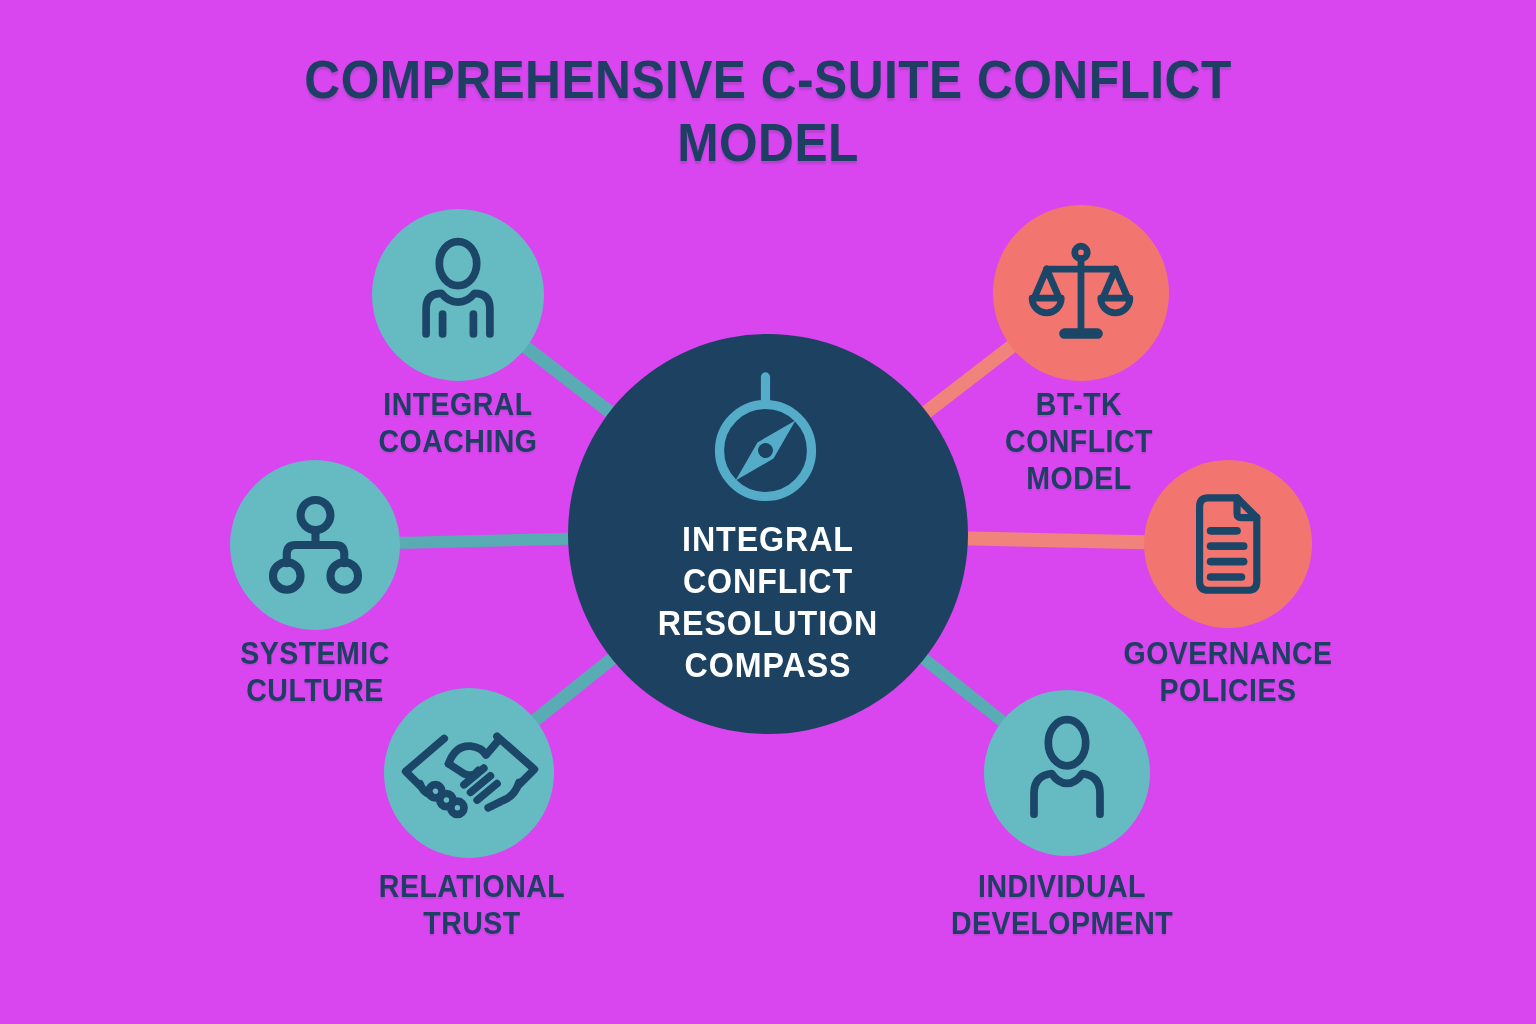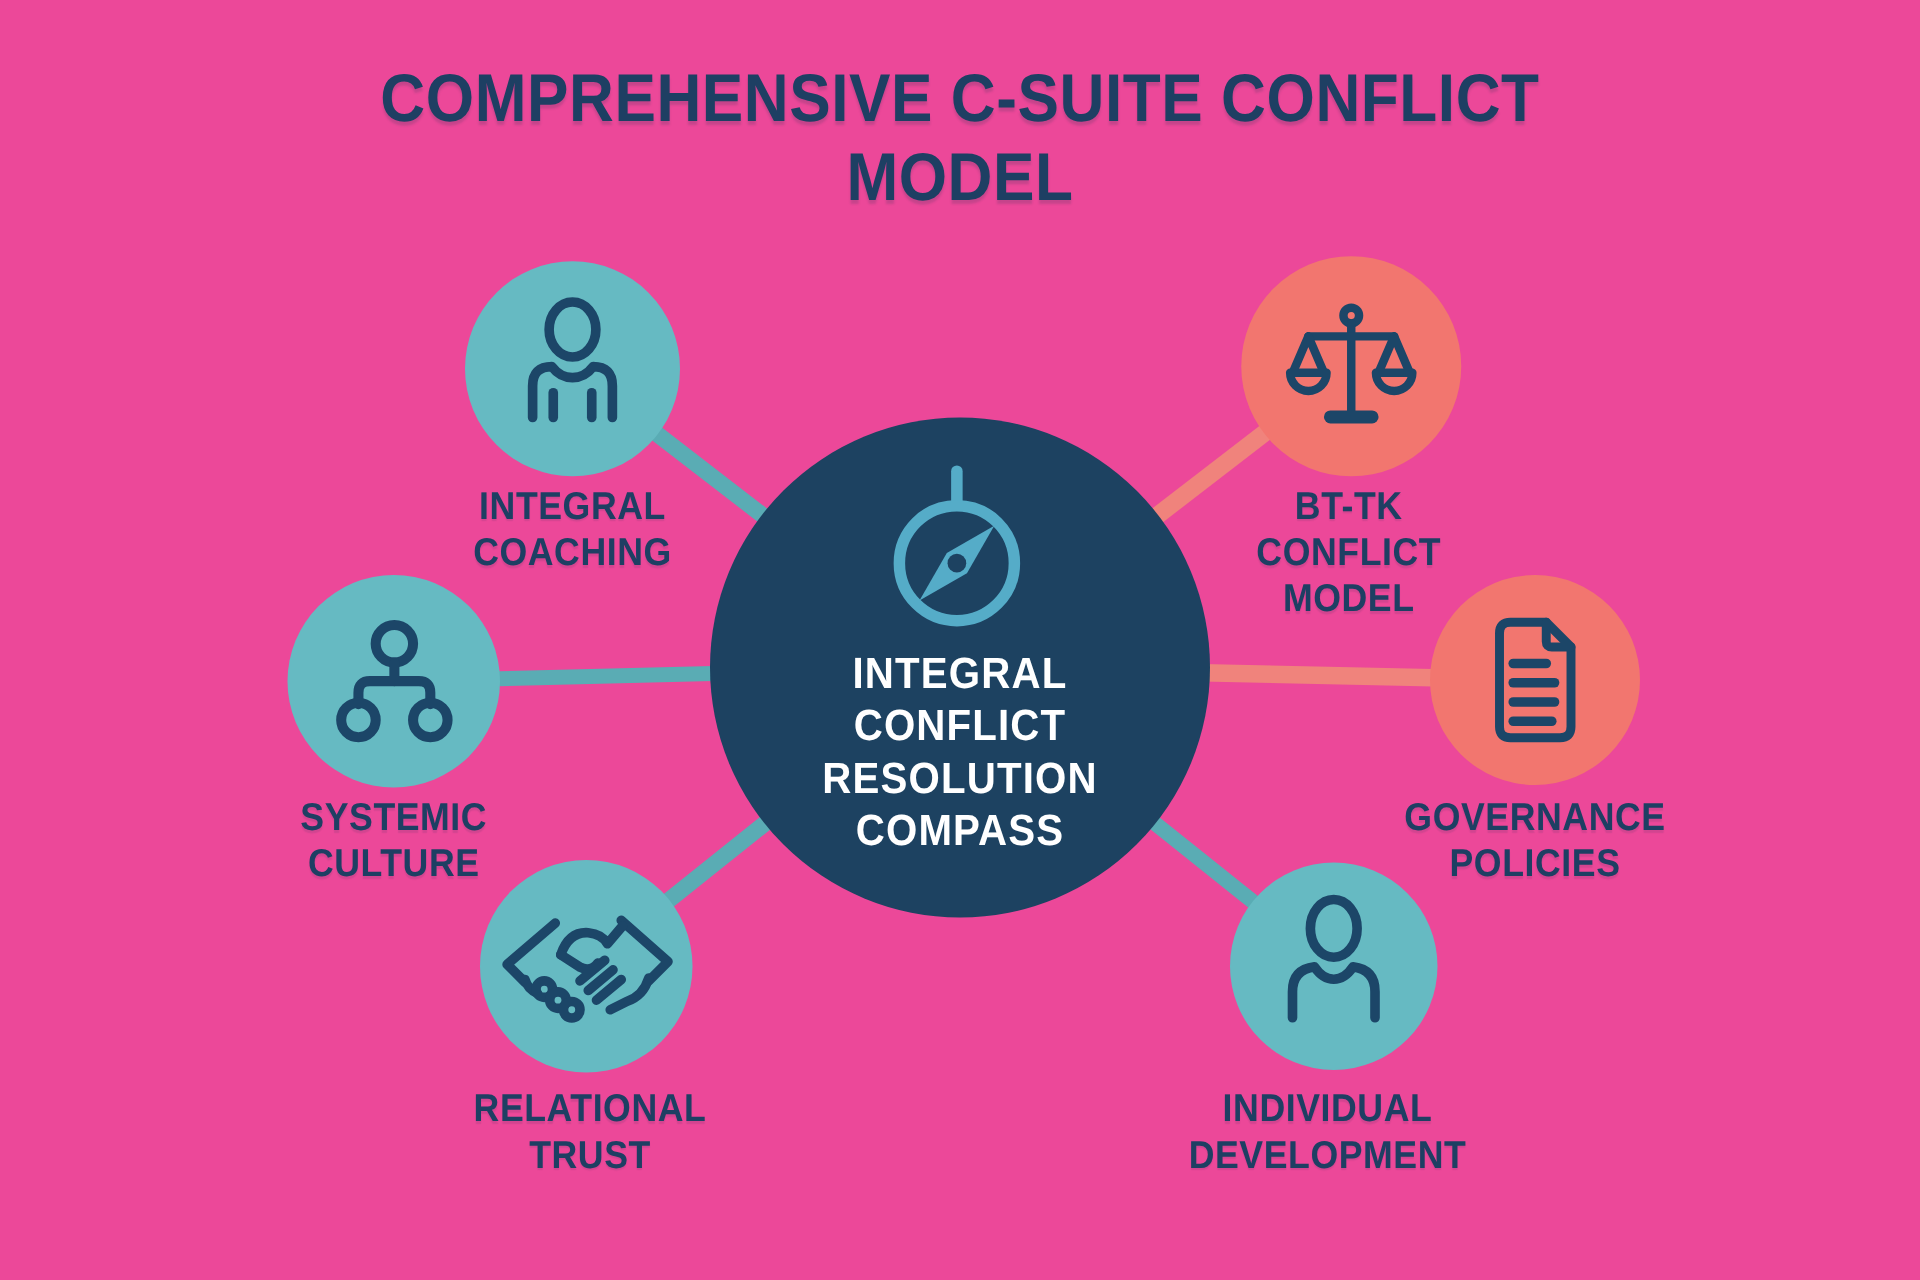--- a/index.html
+++ b/index.html
@@ -2,21 +2,21 @@
 <html><head>
 <meta charset="utf-8">
 <style>
   html,body{margin:0;padding:0;}
   body{
     width:1536px;height:1024px;overflow:hidden;
     background:#FAF5EC;
     font-family:"Liberation Sans","DejaVu Sans",sans-serif;
   }
   .canvas{
-    position:relative;width:1536px;height:1024px;background:#ec4899;
+    position:relative;width:1536px;height:1024px;background:#d946ef;
   }
   .diagram-svg{position:absolute;left:0;top:0;}
   
   .title{
     position:absolute;left:0;top:48px;width:1536px;
     text-align:center;color:#1E3F63;font-weight:700;
     font-size:54px;line-height:63px;letter-spacing:.5px;
     transform:scaleX(.92);
     text-shadow:0 3px 2px rgba(30,52,80,.18);
   }

